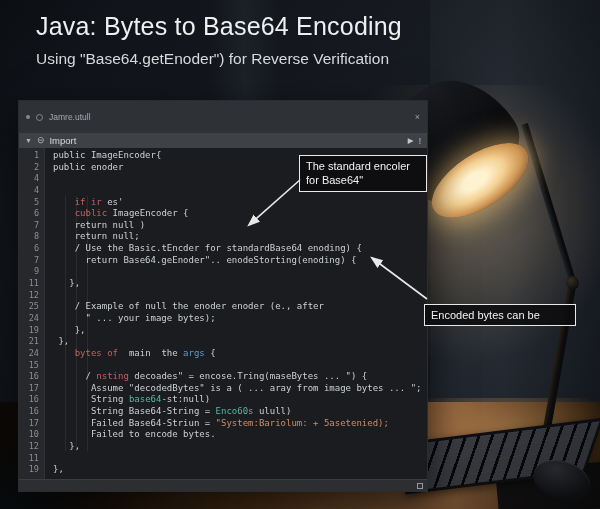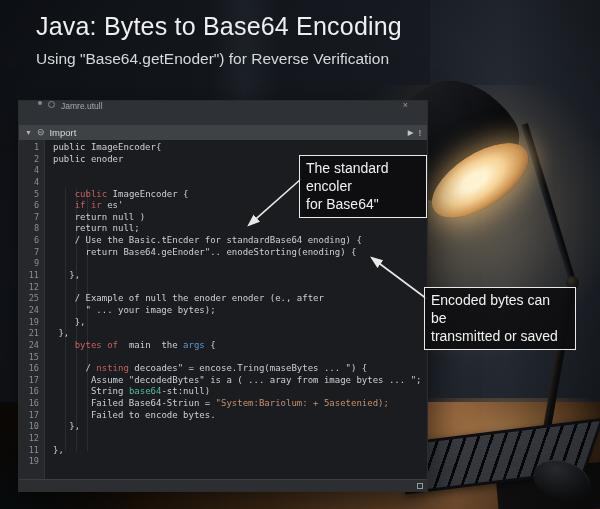--- a/index.html
+++ b/index.html
@@ -54,22 +54,22 @@
 
   
   .hdr-title{position:absolute;left:36px;top:12px;font-size:25px;font-weight:500;
     color:#edeff1;letter-spacing:0.2px;}
   .hdr-sub{position:absolute;left:36px;top:50px;font-size:15.5px;font-weight:400;color:#d7dadc;}
 
   
   .editor{position:absolute;left:18px;top:100px;width:410px;height:392px;
     display:flex;flex-direction:column;background:#1b1c1f;
     border:1px solid rgba(255,255,255,0.07);box-shadow:0 12px 36px rgba(0,0,0,0.6);box-sizing:border-box;}
-  .titlebar{height:24px;background:#2e3136;display:flex;gap:6px;
-    padding:0 19px;font-size:8.5px;color:#a6abb0;flex:none;}
+  .titlebar{height:32px;background:#2e3136;display:flex;align-items:center;gap:6px;
+    padding:0 7px;font-size:8.5px;color:#a6abb0;flex:none;}
   .tb-dot{width:4px;height:4px;border-radius:50%;background:#85898e;flex:none;}
   .tb-circle{width:7px;height:7px;border-radius:50%;border:1px solid #85898e;box-sizing:border-box;flex:none;}
   .tb-name{flex:1;white-space:nowrap;overflow:hidden;}
   .tb-close{color:#9a9ea3;font-size:9px;line-height:1;cursor:default;}
   .crumbbar{height:15px;background:#3e4146;display:flex;align-items:center;gap:5px;
     padding:0 6px;font-size:9.5px;color:#d5d9dc;flex:none;}
   .cb-chevron{font-size:7px;color:#aeb2b7;}
   .cb-collapse{font-size:9px;color:#aeb2b7;line-height:1;}
   .cb-label{flex:1;}
   .cb-run{font-size:7.5px;color:#c2c6ca;}
@@ -84,23 +84,23 @@
     color:var(--c-w,#cdd1d4);white-space:pre;}
   .c-w{color:var(--c-w);} .c-r{color:var(--c-r);} .c-b{color:var(--c-b);}
   .c-t{color:var(--c-t);} .c-o{color:var(--c-o);}
   .guide{position:absolute;top:48px;bottom:28px;width:1px;background:rgba(255,255,255,0.07);}
   .botbar{height:12px;background:#2c2e31;border-top:1px solid #3b3d41;flex:none;
     display:flex;align-items:center;justify-content:flex-end;padding:0 4px;box-sizing:border-box;}
   .resize-sq{width:6px;height:6px;border:1px solid #95999e;box-sizing:border-box;}
 
   
   .callout{position:absolute;border:1.5px solid #e9e9e9;background:rgba(13,13,15,0.88);
-    color:#f2f2f2;font-size:14px;line-height:1.3;padding:3px 6px;}
+    color:#f2f2f2;font-size:11px;line-height:1.3;padding:3px 6px;}
   .callout-1{left:299px;top:155px;width:114px;}
-  .callout-2{left:424px;top:287px;width:138px;}
+  .callout-2{left:424px;top:304px;width:138px;}
   .arrows{position:absolute;inset:0;pointer-events:none;}
 </style>
 </head>
 <body>
 
 <div class="stage">
 
   <div class="bg-base"></div>
   <div class="bg-band" style="left:210px"></div>
   <div class="wall-panel"></div>
@@ -170,38 +170,39 @@
         </div>
       <div class="code">
         <div class="guide" style="left:20px"></div>
         <div class="guide" style="left:31px"></div>
         <div class="guide" style="left:42px"></div>
         <div>
             <div class="cl"><span class="c-w">public ImageEncoder{</span></div>
             <div class="cl"><span class="c-w">public enoder</span></div>
             <div class="cl"></div>
             <div class="cl"></div>
+            <div class="cl">    <span class="c-r">if ir</span><span class="c-w"> es'</span></div>
             <div class="cl">    <span class="c-r">cublic</span><span class="c-w"> ImageEncoder {</span></div>
-            <div class="cl">    <span class="c-r">if ir</span><span class="c-w"> es'</span></div>
             <div class="cl">    <span class="c-w">return null )</span></div>
             <div class="cl">    <span class="c-w">return null;</span></div>
             <div class="cl">    <span class="c-w">/ Use the Basic.tEncder for standardBase64 enoding) {</span></div>
             <div class="cl">      <span class="c-w">return Base64.geEnoder".. enodeStorting(enoding) {</span></div>
             <div class="cl"></div>
             <div class="cl">   <span class="c-w">},</span></div>
             <div class="cl"></div>
             <div class="cl">    <span class="c-w">/ Example of null the enoder enoder (e., after</span></div>
             <div class="cl">      <span class="c-w">" ... your image bytes);</span></div>
             <div class="cl">    <span class="c-w">},</span></div>
             <div class="cl"> <span class="c-w">},</span></div>
             <div class="cl">    <span class="c-r">bytes of</span><span class="c-w">  main  the </span><span class="c-b">args</span><span class="c-w"> {</span></div>
             <div class="cl"></div>
             <div class="cl">      <span class="c-w">/ </span><span class="c-r">nsting</span><span class="c-w"> decoades" = encose.Tring(maseBytes ... ") {</span></div>
             <div class="cl">       <span class="c-w">Assume "decodedBytes" is a ( ... aray from image bytes ... ";</span></div>
             <div class="cl">       <span class="c-w">String </span><span class="c-t">base64</span><span class="c-w">-st:null)</span></div>
+            <div class="cl">       <span class="c-w">String Base64-String = </span><span class="c-t">Enco60s</span><span class="c-w"> ulull)</span></div>
             <div class="cl">       <span class="c-w">Failed Base64-Striun = </span><span class="c-o">"System:Bariolum: + 5asetenied);</span></div>
             <div class="cl">       <span class="c-w">Failed to encode bytes.</span></div>
             <div class="cl">   <span class="c-w">},</span></div>
             <div class="cl"></div>
             <div class="cl"><span class="c-w">},</span></div>
           </div>
       </div>
     </div>
     <div class="botbar">
       <div class="resize-sq"></div>
@@ -217,16 +218,15 @@
     <line x1="301" y1="179" x2="249" y2="225" stroke="#e8e8e8" stroke-width="1.6" marker-end="url(#ah)"></line>
     <line x1="427" y1="299" x2="372" y2="258" stroke="#e8e8e8" stroke-width="1.6" marker-end="url(#ah)"></line>
   </svg>
 
   <div class="callout callout-1">
     <div>The standard encoler</div>
     <div>for Base64"</div>
   </div>
   <div class="callout callout-2">
     <div>Encoded bytes can be</div>
-    <div>transmitted or saved</div>
   </div>
 
 </div>
 
 </body></html>

